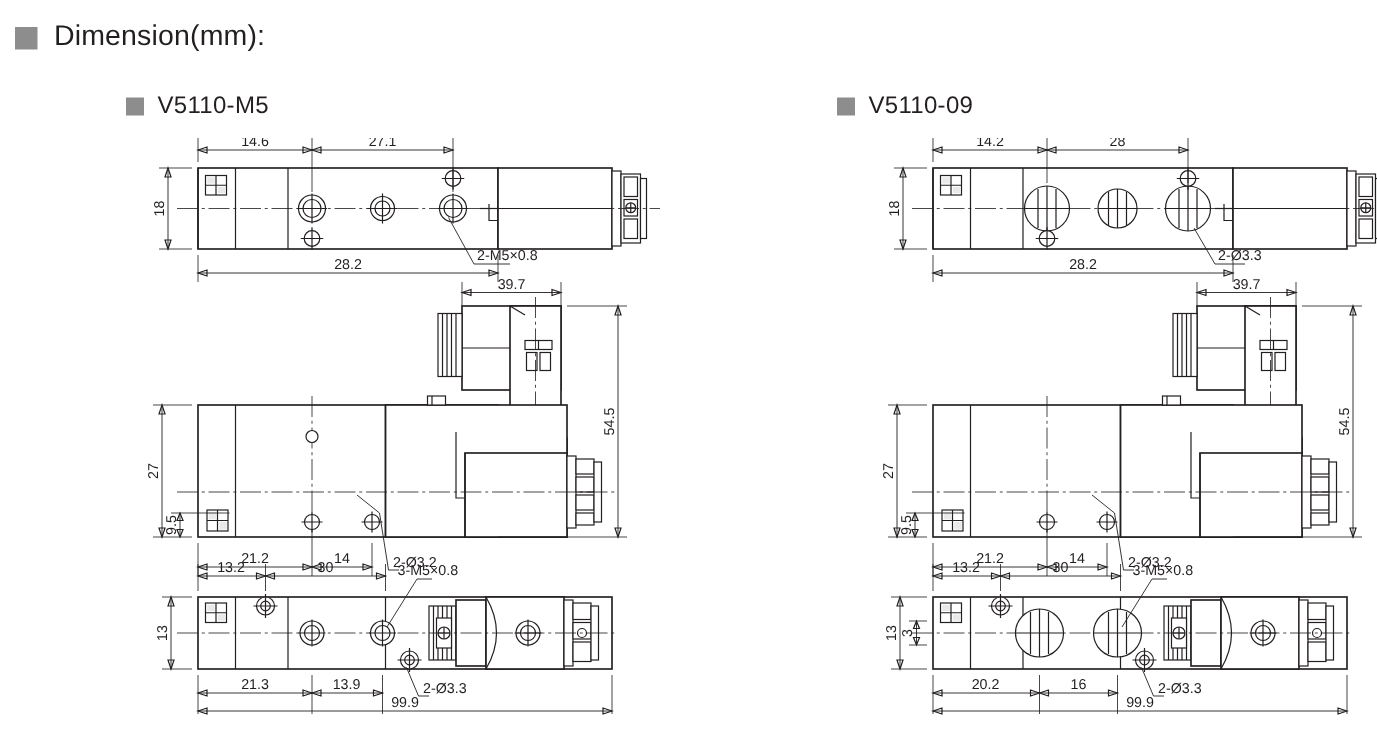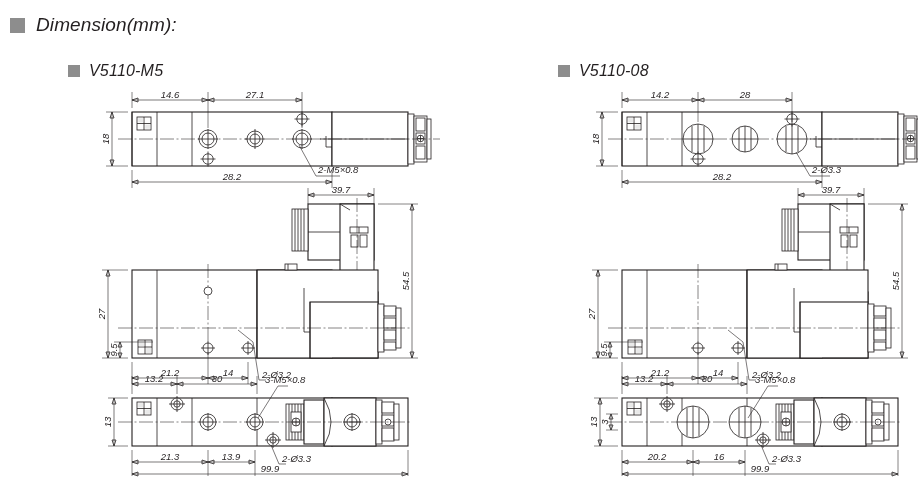--- a/index.html
+++ b/index.html
@@ -4,34 +4,34 @@
 <style>
   html,body{margin:0;padding:0;}
   body{
     width:918px;height:494px;
     background:#ffffff;
     font-family:"Liberation Sans", sans-serif;
     color:#231f20;
     overflow:hidden;
     position:relative;
   }
-  .page{position:relative;width:918px;height:494px;font-style:italic;}
+  .page{position:relative;width:918px;height:494px;}
 
   
   .heading{display:flex;align-items:center;position:absolute;}
   .bullet{
     background:#8d8d8d;display:inline-block;
   }
   #section-heading{left:10px;top:14px;}
   #section-heading .bullet{width:15px;height:15px;margin-right:11px;}
   #section-heading .htext{font-size:19px;letter-spacing:.1px;color:#231f20;}
 
   .sub-heading .bullet{width:12px;height:12px;margin-right:9px;}
   .sub-heading .htext{font-size:16px;color:#231f20;letter-spacing:.2px;}
-  #model-heading-left{left:68px;top:62px;justify-content:flex-end;}
+  #model-heading-left{left:84px;top:62px;justify-content:flex-end;}
   #model-heading-right{left:558px;top:62px;}
 
   
   .drawing{position:absolute;padding-left:40px;}
   #drawing-left{left:0px;top:92px;}
   #drawing-right{left:490px;top:92px;}
   svg{display:block;}
   .ln{stroke:#231f20;stroke-width:.8;fill:none;}
   .ln-th{stroke:#231f20;stroke-width:1.1;fill:none;}
   .ctr{stroke:#231f20;stroke-width:.55;fill:none;
@@ -56,21 +56,21 @@
     <span class="htext">Dimension(mm):</span>
   </div>
 
   <div class="heading sub-heading" id="model-heading-left">
     <span class="bullet"></span>
     <span class="htext">V5110-M5</span>
   </div>
 
   <div class="heading sub-heading" id="model-heading-right">
     <span class="bullet"></span>
-    <span class="htext">V5110-08</span>
+    <span class="htext">V5110-09</span>
   </div>
 
   <div class="drawing" id="drawing-left">
   <svg width="440" height="400" viewBox="0 0 440 400">
 
     <g>
 
       <rect class="ln-th fillw" x="92" y="20" width="200" height="54"></rect>
 
       <path class="ln" d="M92 20 L92 74 M117 20 L117 74 M152 20 L152 74"></path>

